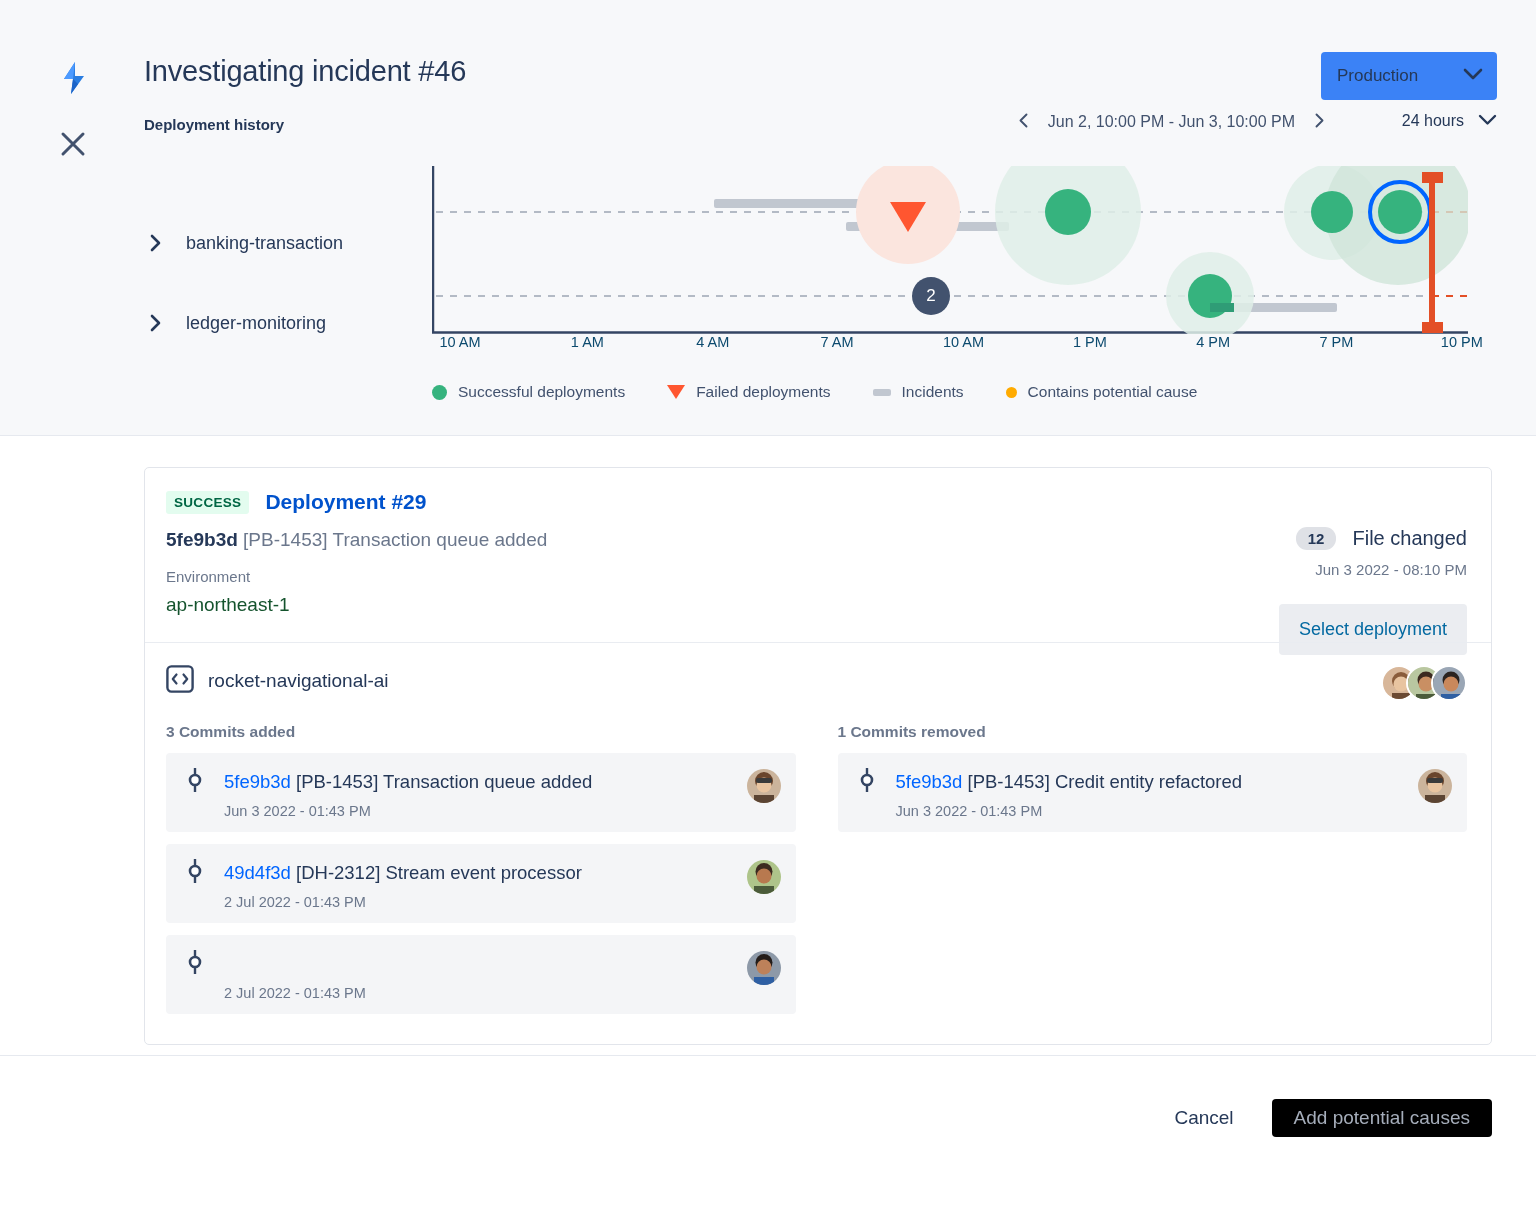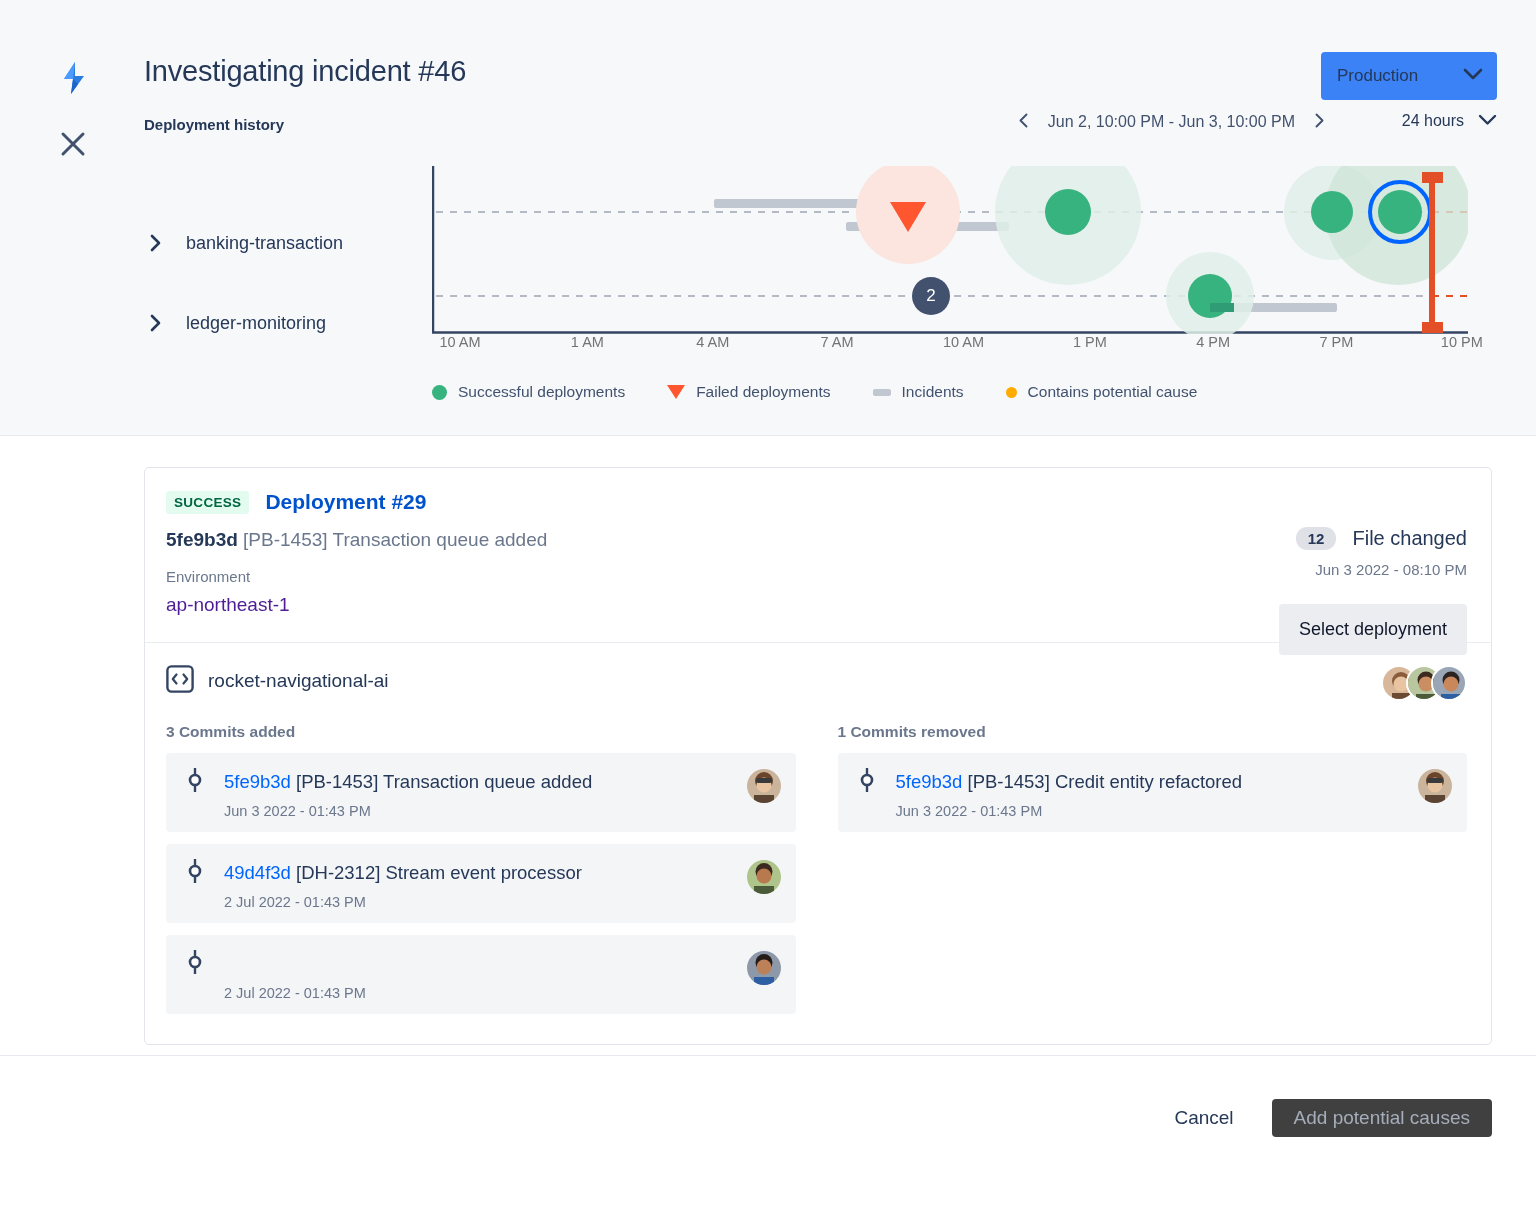--- a/index.html
+++ b/index.html
@@ -64,21 +64,21 @@
   .caret { width:12px; height:18px; flex:0 0 auto; }
 
   
   .chart { position:absolute; left:432px; top:166px; width:1036px; height:168px; }
   .chart-svg { display:block; }
   .axis-labels {
     position:absolute; left:432px; top:334px; width:1036px; height:26px;
   }
   .axis-labels span {
     position:absolute; top:0; transform:translateX(-50%);
-    font-size:14.5px; color:#737373; white-space:nowrap;
+    font-size:14.5px; color:#0c4a6e; white-space:nowrap;
   }
   .badge-count {
     position:absolute; width:38px; height:38px; border-radius:50%;
     background:#42526e; color:#fff; font-size:17px;
     display:flex; align-items:center; justify-content:center;
   }
 
   
   .legend {
     position:absolute; left:432px; top:383px;
@@ -99,32 +99,32 @@
   .card-head { position:relative; padding:22px 24px 26px 21px; }
   .row1 { display:flex; align-items:center; gap:16px; }
   .pill-success {
     background:#e3fcef; color:#006644; font-size:13.5px; font-weight:700;
     letter-spacing:0.3px; padding:4px 8px; border-radius:3px;
   }
   .dep-link { font-size:21px; font-weight:700; color:#0052cc; cursor:pointer; }
   .commit-line { margin-top:15px; font-size:19px; color:#6b778c; }
   .commit-line .sha { color:#253858; font-weight:700; }
   .env-lab { margin-top:17px; font-size:15px; color:#6b778c; }
-  .env-val { margin-top:9px; font-size:19px; color:#4c1d95; }
+  .env-val { margin-top:9px; font-size:19px; color:#14532d; }
 
   .head-right { position:absolute; right:24px; top:23px; text-align:right; }
   .files-row { display:flex; align-items:center; justify-content:flex-end; gap:16px;margin-top:36px; }
   .files-badge {
     background:#dfe1e6; color:#253858; font-size:15px; font-weight:700;
     border-radius:11px; padding:3px 12px;
   }
   .files-lab { font-size:20px; color:#253858; }
   .head-date { margin-top:11px; font-size:15px; color:#6b778c; }
   .btn-select {
-    margin-top:26px; background:#ebedf1; color:#0f172a;
+    margin-top:26px; background:#ebedf1; color:#0369a1;
     border:none; border-radius:4px; padding:15px 20px;
     font-size:18px; font-family:inherit; cursor:pointer;
   }
 
   .card-body { border-top:1px solid #e9ecf1; padding:22px 24px 30px 21px; position:relative; }
   .repo-row { display:flex; align-items:center; gap:14px; }
   .repo-name { font-size:19px; color:#253858; }
   .avatars { position:absolute; right:24px; top:22px; display:flex; }
   .avatar {
     width:36px; height:36px; border-radius:50%; border:2px solid #fff;
@@ -157,21 +157,21 @@
   }
   .footer-inner {
     position:absolute; right:44px; top:37px;
     display:flex; align-items:center; gap:20px;
   }
   .btn-cancel {
     background:none; border:none; font-family:inherit;
     font-size:19px; color:#253858; padding:14px 18px; cursor:pointer;
   }
   .btn-add {
-    background:#404040; border:none; border-radius:4px; font-family:inherit;
+    background:#000000; border:none; border-radius:4px; font-family:inherit;
     font-size:19px; color:#a5adba; padding:8px 22px; cursor:not-allowed;
   }
 </style>
 </head>
 <body>
 
 <div class="page">
 
   <div class="top-panel">
 

